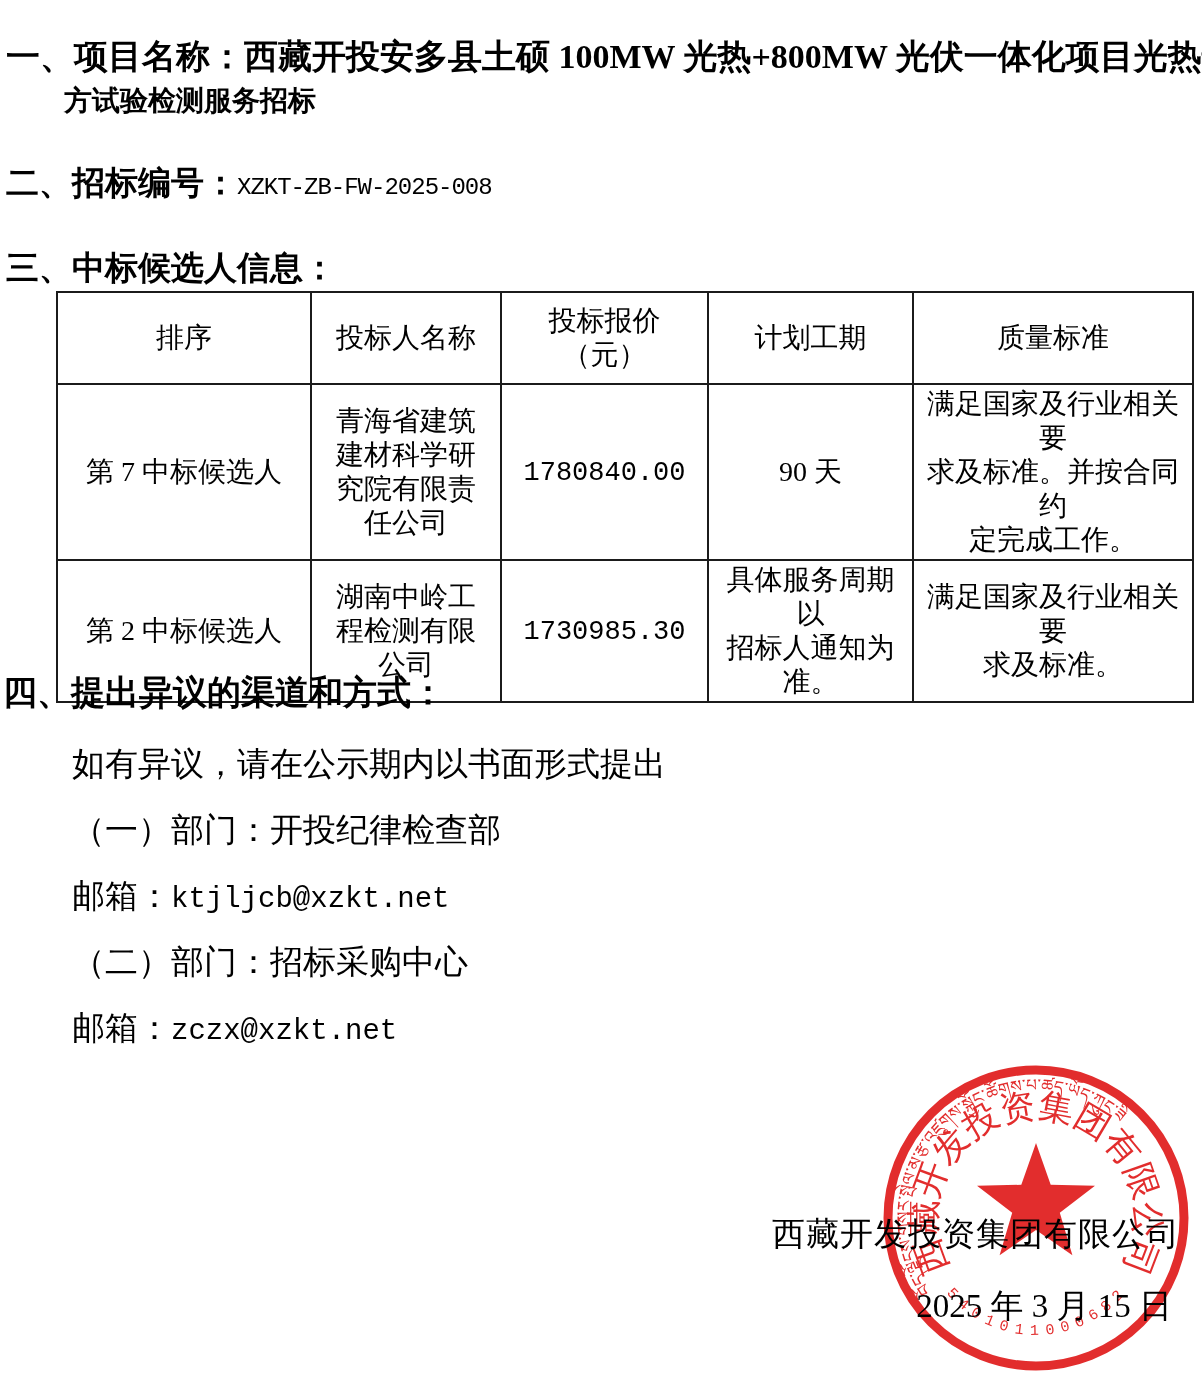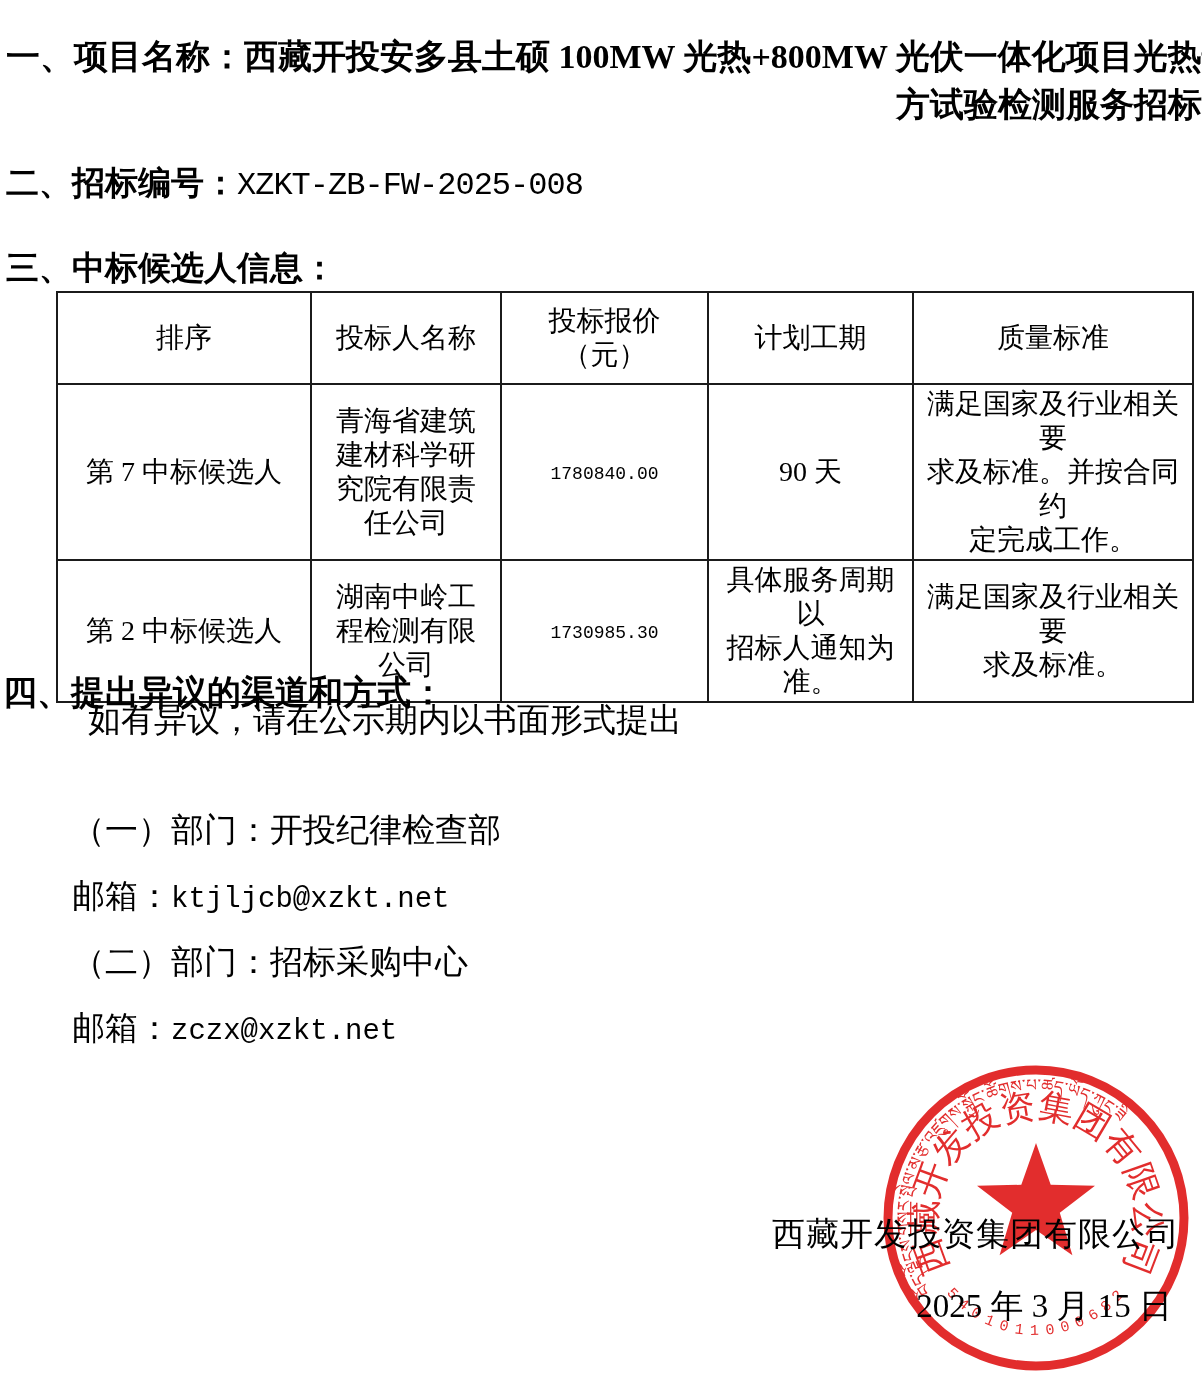--- a/index.html
+++ b/index.html
@@ -11,31 +11,31 @@
     overflow:hidden;
     font-family:"Liberation Serif","DejaVu Serif",serif;
     color:#000;
   }
   .abs{position:absolute;}
   .bold{font-weight:bold;}
   .t34{font-size:34px;line-height:1.25;}
   .t33{font-size:33px;line-height:1.25;}
   .nowrap{white-space:nowrap;}
   .mono{font-family:"Liberation Mono","DejaVu Sans Mono",monospace;}
-  .code{font-size:32px;letter-spacing:-1px;margin-top:28px;}
+  .code{font-size:24px;letter-spacing:-1px;margin-top:28px;}
   .email{font-size:29px;text-align:center;}
   
   #title-l1{left:6px;top:34px;font-size:34px;font-weight:bold;white-space:nowrap;}
-  #title-l2{left:64px;top:82px;width:1138px;text-align:right;font-size:34px;font-weight:bold;}
+  #title-l2{left:64px;top:82px;width:1138px;text-align:left;font-size:28px;font-weight:bold;}
   
   #h-bidno{left:6px;top:163px;}
   #h-cand{left:6px;top:248px;font-family:Liberation Serif, serif;}
   #h-obj{left:3px;top:672px;}
   
-  #p-intro{left:72px;top:700px;margin-left:16px;}
+  #p-intro{left:72px;top:744px;}
   #p-dept1{left:72px;top:810px;}
   #p-mail1{left:72px;top:876px;}
   #p-dept2{left:72px;top:942px;}
   #p-mail2{left:72px;top:1008px;}
   #p-time{left:69px;top:1072px;}
   
   #sig-company{right:22px;top:1212px;font-size:33px;letter-spacing:1px;}
   #sig-date{right:30px;top:1284px;font-size:33px;}
   
   table.cand{
@@ -47,21 +47,21 @@
     border:2px solid #1b1b1b;
     text-align:center;vertical-align:middle;
     font-size:28px;line-height:34px;
     white-space:pre-line;
     padding:2px 4px;
     overflow:hidden;
   }
   tr.tr-head{height:92px;}
   tr.tr-r1{height:140px;}
   tr.tr-r2{height:131px;}
-  td .price{font-family:"Liberation Mono","DejaVu Sans Mono",monospace;font-size:18px;}
+  td .price{font-family:"Liberation Mono","DejaVu Sans Mono",monospace;font-size:27px;}
   
   #stamp{
     position:absolute;left:878px;top:1060px;width:316px;height:316px;
     mix-blend-mode:multiply;opacity:.93;
   }
 </style>
 </head>
 <body>
 
 <div id="page">

